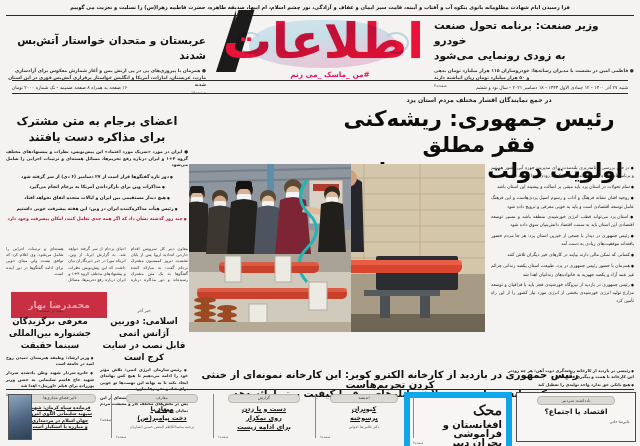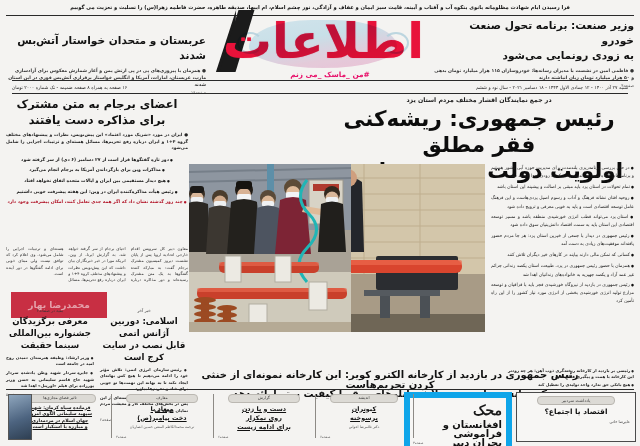--- a/index.html
+++ b/index.html
@@ -62,21 +62,21 @@
     position:absolute;left:14px;top:-2px;width:16px;height:62px;background:#1b1b1b;
     transform:skew(-17deg);
   }
   .hashtag{
     position:absolute;left:40px;top:58px;width:150px;text-align:center;
     font-size:7.4px;font-weight:bold;color:#e8126b;white-space:nowrap;
   }
 
   
   .teaser{position:absolute;top:2px;width:200px;}
-  .teaser.right{right:6px;text-align:right;}
+  .teaser.right{right:6px;text-align:left;}
   .teaser.left{left:6px;text-align:left;}
   .teaser h2{
     margin:0;font-size:10.6px;font-weight:bold;line-height:15px;color:#121212;
   }
   .teaser .sub{
     margin-top:4px;font-size:4.6px;line-height:7px;color:#333;font-weight:bold;
   }
   .teaser .pg{margin-top:2px;font-size:4.2px;color:#555;}
 
   
@@ -110,21 +110,21 @@
     position:absolute;right:149px;top:0;width:161px;height:168px;
     overflow:hidden;background:#c9c2b6;border:0;
   }
 
   
   .photo-wide{
     position:absolute;left:189px;top:68px;width:162px;height:168px;overflow:hidden;
   }
 
   
-  .leftcol{position:absolute;left:6px;top:0;width:182px;}
+  .leftcol{position:absolute;left:6px;top:17px;width:182px;}
   .leftcol h2{
     margin:0;font-size:11.4px;font-weight:bold;line-height:16px;text-align:center;color:#111;
   }
   .leftcol .subhead{
     margin-top:4px;font-size:4.4px;line-height:6.6px;color:#222;text-align:justify;font-weight:bold;
   }
   .dotlist{margin-top:4px;font-size:4.5px;line-height:7.4px;color:#151515;text-align:center;font-weight:bold;}
   .dotlist p{margin:0 0 2.2px 0;}
   .dotlist p:before{content:"● ";font-size:3.2px;}
   .dotlist p.red{color:#b11226;}

